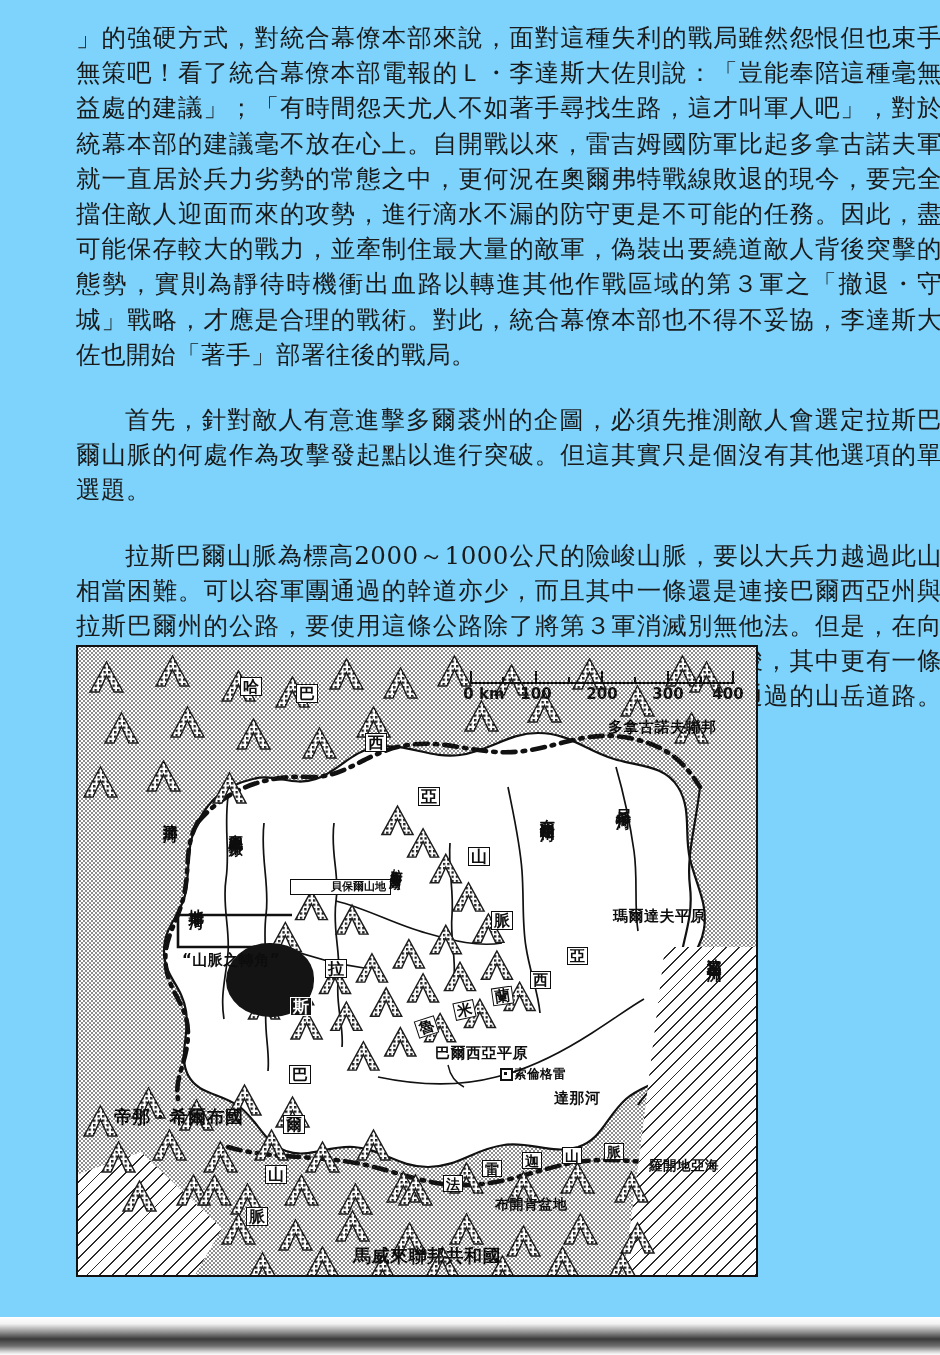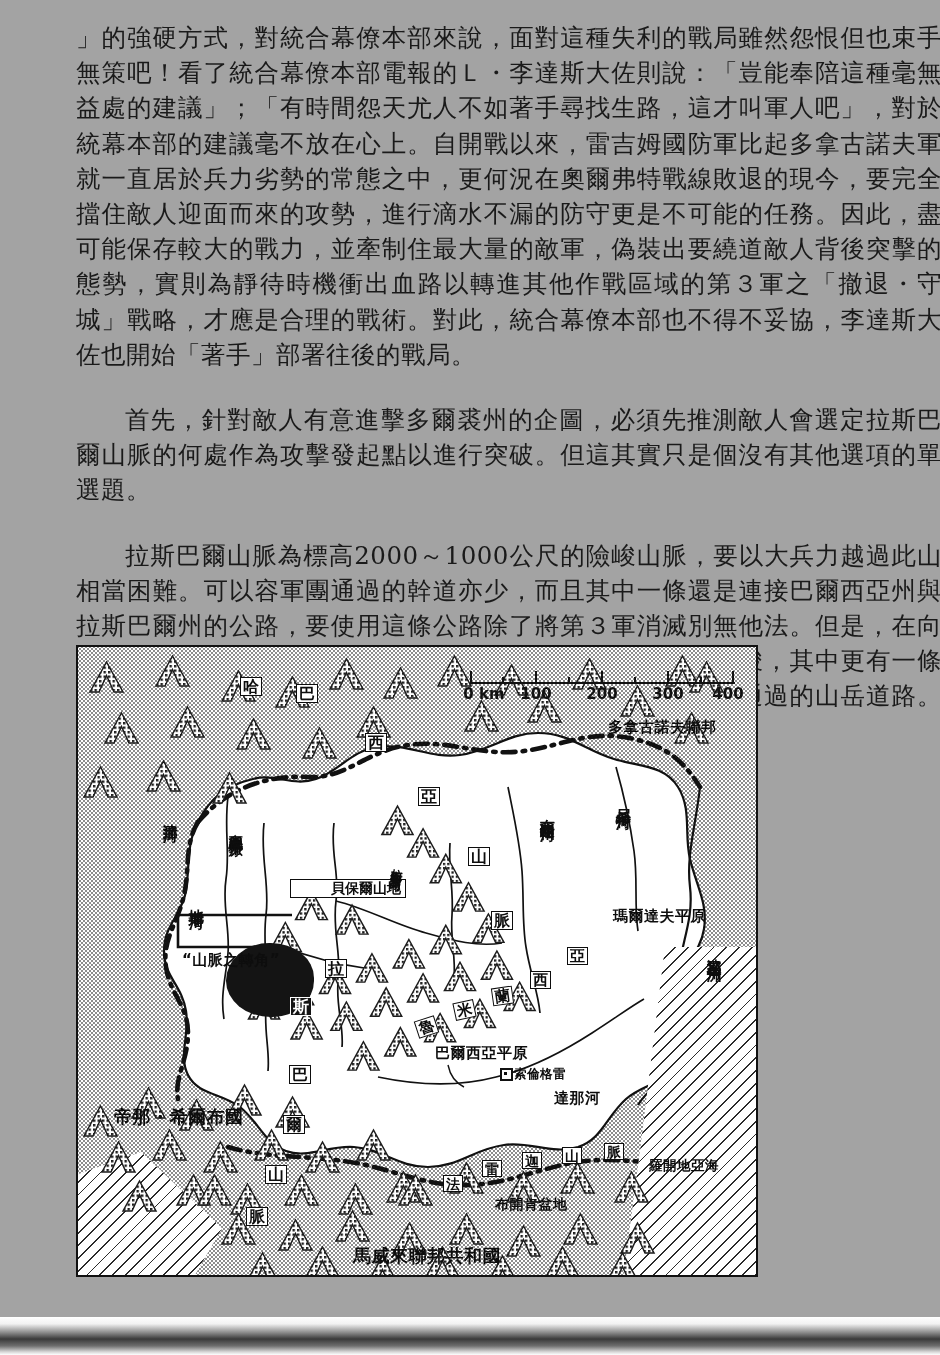--- a/index.html
+++ b/index.html
@@ -2,21 +2,21 @@
 <html><head>
 <meta charset="utf-8">
 <style>
   html,body{margin:0;padding:0;background:#ffffff;}
   body{
     width:940px;height:1355px;position:relative;overflow:hidden;
     font-family:"DejaVu Serif","Liberation Serif",serif;
     color:#151515;
   }
   
-  #page{position:absolute;inset:0;background:#a3a3a3;}
+  #page{position:absolute;inset:0;background:#7dd3fc;}
   #textblock{
     position:absolute;left:76px;top:20px;width:866px;
   }
   .para{
     font-size:24.5px;
     line-height:35.2px;
     letter-spacing:.5px;
     text-align:justify;
     text-justify:inter-character;
     margin:0 0 30px 0;
@@ -311,21 +311,21 @@
     </div>
 
     <div class="lbl" style="left:530px;top:73px;font-size:15px;">多拿古諾夫聯邦</div>
 
     <div class="lbl vert" style="left:84px;top:165px;font-size:15px;">達那河</div>
 
     <div class="lbl vert" style="left:110px;top:250px;font-size:15px;">地斯塔河</div>
 
     <div class="lbl vert" style="left:150px;top:175px;font-size:14.5px;">奧爾弗特平原</div>
 
-    <div class="framebox" style="left:212px;top:232px;font-size:14px;padding-left:40px;">貝保爾山地</div>
+    <div class="framebox" style="left:212px;top:232px;font-size:11px;padding-left:40px;">貝保爾山地</div>
 
     <div class="lbl vert" style="left:314px;top:212px;font-size:12px;transform:rotate(9deg);">拉斯巴爾高原</div>
 
     <div class="lbl vert" style="left:461px;top:160px;font-size:15px;">布爾達帕河</div>
 
     <div class="lbl vert" style="left:537px;top:150px;font-size:15px;">尼希特河</div>
 
     <div class="lbl" style="left:535px;top:262px;font-size:15px;">瑪爾達夫平原</div>
 
     <div class="lbl vert" style="left:628px;top:300px;font-size:15px;">達那三角洲</div>

